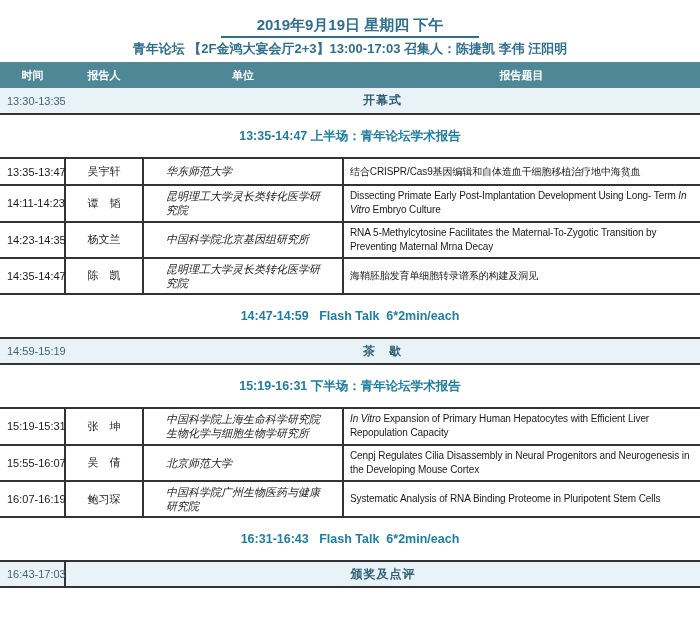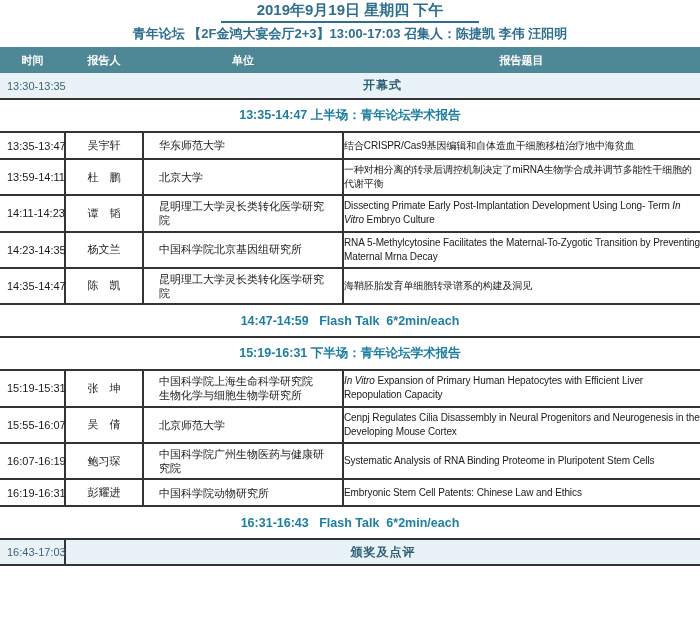--- a/index.html
+++ b/index.html
@@ -3,35 +3,35 @@
 <meta charset="utf-8">
 <style>
   :root{
     --c-title:#2e6e8e; --c-accent:#1e7ea1; --c-header-bg:#4e8795; --c-band-bg:#e9f2f7;
     --c-border:#333333; --c-event-text:#2e6075; --c-bottom-bar:#333b3e; --c-body-text:#1a1a1a;
     --c-event-time:#3f6375;
   }
   *{box-sizing:border-box;}
   html,body{margin:0;padding:0;}
   body{width:700px;background:#ffffff;font-family:"Liberation Sans","DejaVu Sans",sans-serif;color:var(--c-body-text);}
-  .doc-title{text-align:center;padding-top:1px;line-height:18px;}
+  .doc-title{text-align:center;padding-top:16px;line-height:18px;}
   .doc-title span{display:inline-block;font-size:15px;font-weight:bold;color:var(--c-title);
     border-bottom:2px solid var(--c-title);padding:0 36px 2px;}
   .doc-subtitle{text-align:center;font-size:13px;font-weight:bold;color:var(--c-title);margin:3px 6px 5px;line-height:16px;}
   table{width:700px;border-collapse:collapse;table-layout:fixed;}
   col.c-time{width:65px;} col.c-speaker{width:78px;} col.c-aff{width:200px;} col.c-ttl{width:357px;}
   thead th{background:var(--c-header-bg);color:#ffffff;font-size:11px;font-weight:bold;height:26px;padding:0 2px;text-align:center;}
   tbody td{border-bottom:2px solid var(--c-border);font-size:11px;vertical-align:middle;}
   tr.talk td{height:27px;}
   tr.talk td + td{border-left:2px solid var(--c-border);}
   td.time{padding:3px 2px 3px 7px;white-space:nowrap;}
   td.speaker{text-align:center;padding:3px 2px;}
-  td.aff{padding:3px 15px;white-space:pre-line;line-height:1.3;}
-  td.talk-title{font-size:10px;letter-spacing:-0.1px;padding:3px 0;line-height:1.4;}
-  tr.section td{text-align:center;color:var(--c-accent);font-weight:bold;font-size:12.5px;height:33px;white-space:pre;background:#ffffff;}
+  td.aff{padding:3px 22px;white-space:pre-line;line-height:1.3;font-style:italic;}
+  td.talk-title{font-size:10px;letter-spacing:-0.1px;padding:3px 6px;line-height:1.4;}
+  tr.section td{text-align:center;color:var(--c-accent);font-weight:bold;font-size:12.5px;height:44px;white-space:pre;background:#ffffff;}
   tr.event td{background:var(--c-band-bg);height:26px;}
   tr.event td.time{color:var(--c-event-time);}
   tr.event td.event-label{text-align:center;color:var(--c-event-text);font-weight:bold;font-size:12px;letter-spacing:1px;}
   tr.event.divided td.time{border-right:2px solid var(--c-border);}
   i{font-style:italic;}
 </style>
 </head>
 <body>
 
 <div>
@@ -64,45 +64,43 @@
       <tr class="section">
         <td class="section-label" colspan="4">13:35-14:47 上半场：青年论坛学术报告</td>
       </tr>
       <tr class="talk">
         <td class="time">13:35-13:47</td>
         <td class="speaker">吴宇轩</td>
         <td class="aff">华东师范大学</td>
         <td class="talk-title"><span>结合CRISPR/Cas9基因编辑和自体造血干细胞移植治疗地中海贫血</span></td>
       </tr>
       <tr class="talk">
-        <td class="time">13:59-14:11</td>
-        <td class="speaker">杜　鹏</td>
-        <td class="aff">北京大学</td>
-        <td class="talk-title"><span>一种对相分离的转录后调控机制决定了miRNA生物学合成并调节多能性干细胞的代谢平衡</span></td>
-      </tr>
-      <tr class="talk">
         <td class="time">14:11-14:23</td>
         <td class="speaker">谭　韬</td>
         <td class="aff">昆明理工大学灵长类转化医学研究院</td>
         <td class="talk-title"><span>Dissecting Primate Early Post-Implantation Development Using Long- Term </span><i>In Vitro</i><span> Embryo Culture</span></td>
       </tr>
       <tr class="talk">
         <td class="time">14:23-14:35</td>
         <td class="speaker">杨文兰</td>
         <td class="aff">中国科学院北京基因组研究所</td>
         <td class="talk-title"><span>RNA 5-Methylcytosine Facilitates the Maternal-To-Zygotic Transition by Preventing Maternal Mrna Decay</span></td>
       </tr>
       <tr class="talk">
         <td class="time">14:35-14:47</td>
         <td class="speaker">陈　凯</td>
         <td class="aff">昆明理工大学灵长类转化医学研究院</td>
         <td class="talk-title"><span>海鞘胚胎发育单细胞转录谱系的构建及洞见</span></td>
       </tr>
       <tr class="section">
         <td class="section-label" colspan="4">14:47-14:59   Flash Talk  6*2min/each</td>
+      </tr>
+      <tr class="event">
+        <td class="time">14:59-15:19</td>
+        <td class="event-label" colspan="3">茶　歇</td>
       </tr>
       <tr class="section">
         <td class="section-label" colspan="4">15:19-16:31 下半场：青年论坛学术报告</td>
       </tr>
       <tr class="talk">
         <td class="time">15:19-15:31</td>
         <td class="speaker">张　坤</td>
         <td class="aff">中国科学院上海生命科学研究院
 生物化学与细胞生物学研究所</td>
         <td class="talk-title"><i>In Vitro</i><span> Expansion of Primary Human Hepatocytes with Efficient Liver Repopulation Capacity</span></td>
@@ -112,26 +110,20 @@
         <td class="speaker">吴　倩</td>
         <td class="aff">北京师范大学</td>
         <td class="talk-title"><span>Cenpj Regulates Cilia Disassembly in Neural Progenitors and Neurogenesis in the Developing Mouse Cortex</span></td>
       </tr>
       <tr class="talk">
         <td class="time">16:07-16:19</td>
         <td class="speaker">鲍习琛</td>
         <td class="aff">中国科学院广州生物医药与健康研究院</td>
         <td class="talk-title"><span>Systematic Analysis of RNA Binding Proteome in Pluripotent Stem Cells</span></td>
       </tr>
-      <tr class="talk">
-        <td class="time">16:19-16:31</td>
-        <td class="speaker">彭耀进</td>
-        <td class="aff">中国科学院动物研究所</td>
-        <td class="talk-title"><span>Embryonic Stem Cell Patents: Chinese Law and Ethics</span></td>
-      </tr>
       <tr class="section">
         <td class="section-label" colspan="4">16:31-16:43   Flash Talk  6*2min/each</td>
       </tr>
       <tr class="event divided">
         <td class="time">16:43-17:03</td>
         <td class="event-label" colspan="3">颁奖及点评</td>
       </tr>
     </tbody>
 </table>
 

